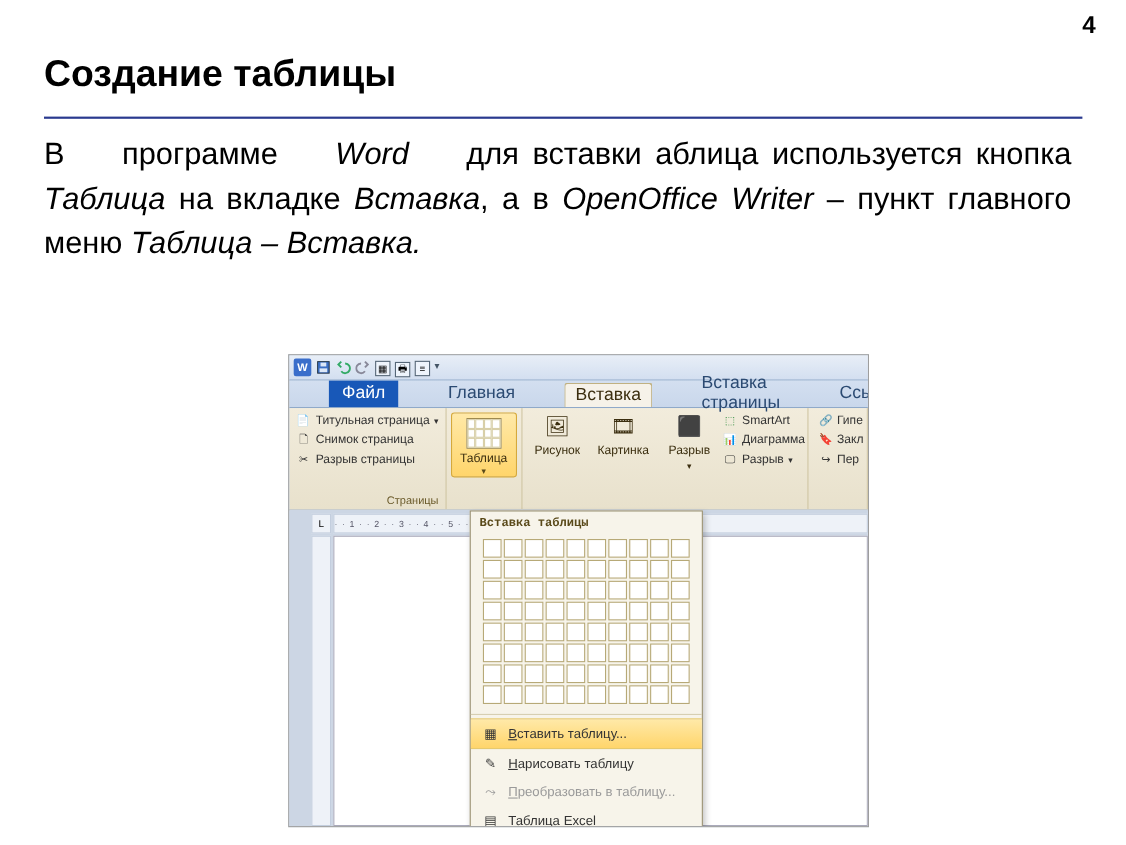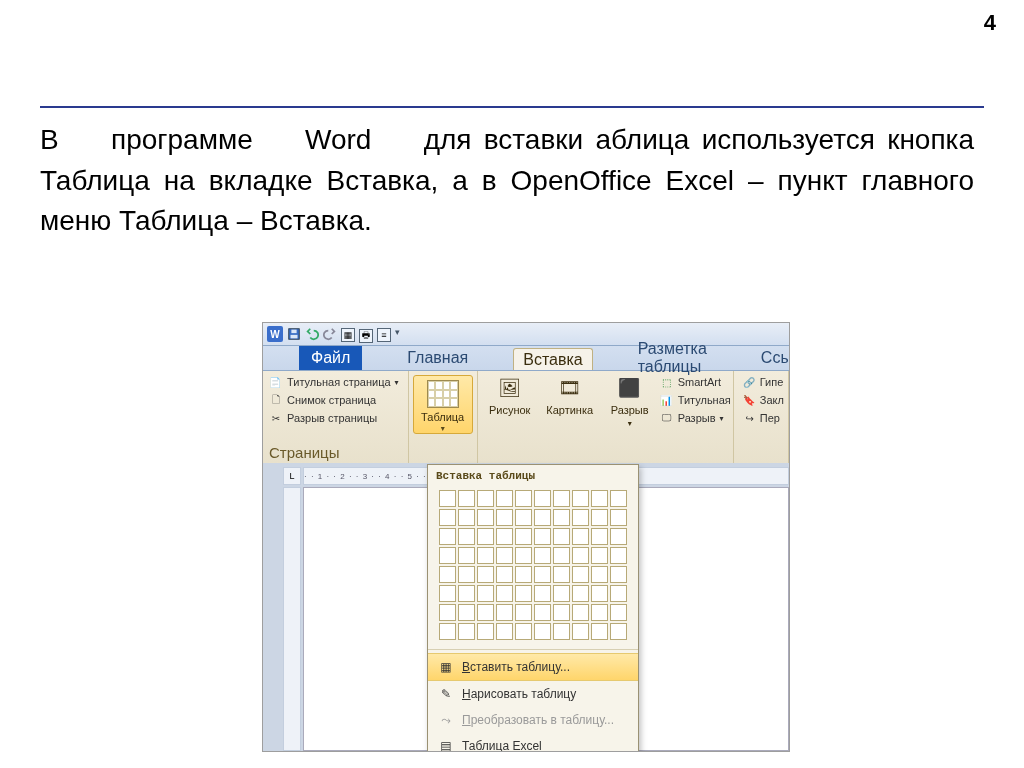--- a/index.html
+++ b/index.html
@@ -41,21 +41,21 @@
 
   
   .body-text {
     position: absolute;
     top: 120px;
     left: 40px; right: 50px;
     font-size: 28px;
     line-height: 1.45;
     text-align: justify;
   }
-  .body-text .italic { }
+  .body-text .italic { font-style: italic; }
   .body-text .indent { display:inline-block; width:40px; }
 
   
   .figure {
     position: absolute;
     top: 322px;
     left: 262px;
     width: 528px;
     height: 430px;
     border: 1px solid #9e9e9e;
@@ -132,22 +132,22 @@
     border-bottom: 1px solid #b7a977;
     display: flex;
   }
   .ribbon .group {
     border-right: 1px solid #d0c6a3;
     padding: 4px 6px 2px 6px;
     display:flex; flex-direction:column;
     justify-content: space-between;
   }
   .group-label {
-    text-align:left;
-    font-size: 15px;
+    text-align:right;
+    font-size: 10px;
     color: #6a5a2a;
     padding-top: 2px;
   }
 
   
   .pages-list { display:flex; flex-direction:column; gap:4px; font-size:11px; color:#333; }
   .pages-list .row { display:flex; align-items:center; gap:4px; }
   .mini-icon {
     width:14px; height:14px;
     display:inline-flex; align-items:center; justify-content:center;
@@ -281,31 +281,32 @@
   
   .sv { width:14px; height:14px; }
 </style>
 </head>
 <body>
 
 <div class="slide">
 
   <div class="page-number">4</div>
 
+  <div class="heading">Создание таблицы</div>
   <hr class="heading-rule">
 
   <div class="body-text">
     <span>В</span><span class="indent"></span>
     <span>программе</span><span class="indent"></span>
     <span class="italic">Word</span><span class="indent"></span>
     <span>для вставки аблица используется кнопка</span>
     <span class="italic">Таблица</span>
     <span>на вкладке</span>
     <span class="italic">Вставка</span><span>, а в</span>
-    <span class="italic">OpenOffice Excel</span>
+    <span class="italic">OpenOffice Writer</span>
     <span> – пункт главного меню</span>
     <span class="italic">Таблица – Вставка.</span>
   </div>
 
   <div class="figure">
 
     <div class="qat">
       <span class="w-logo">W</span>
       <span class="q-icon"><svg class="sv" viewBox="0 0 16 16">
             <rect x="2" y="2" width="12" height="12" fill="#3b6fc4" stroke="#234"></rect>
@@ -323,21 +324,21 @@
       <span class="q-icon"><span class="ic-box">▦</span></span>
       <span class="q-icon"><span class="ic-box">🖶</span></span>
       <span class="q-icon"><span class="ic-box">≡</span></span>
       <span class="q-icon" style="font-size:9px;color:#456;">▾</span>
     </div>
 
     <div class="tabs">
       <div class="tab file">Файл</div>
       <div class="tab">Главная</div>
       <div class="tab active">Вставка</div>
-      <div class="tab">Разметка таблицы</div>
+      <div class="tab">Вставка страницы</div>
       <div class="tab">Ссылки</div>
       <div class="tab">Рассылки</div>
       <div class="tab">Ре</div>
     </div>
 
     <div class="ribbon">
 
       <div class="group" style="width:154px;">
         <div class="pages-list">
           <div class="row">
@@ -395,21 +396,21 @@
               <span style="font-size:8px;">▾</span>
             </div>
           </div>
           <div class="side-list">
             <div class="row">
               <span class="mini-icon" style="color:#2a8a3a;">⬚</span>
               <span>SmartArt</span>
             </div>
             <div class="row">
               <span class="mini-icon" style="color:#c33;">📊</span>
-              <span>Титульная</span>
+              <span>Диаграмма</span>
             </div>
             <div class="row">
               <span class="mini-icon">🖵</span>
               <span>Разрыв</span>
               <span style="font-size:8px;">▾</span>
             </div>
           </div>
         </div>
         <div class="group-label">&nbsp;</div>
       </div>

